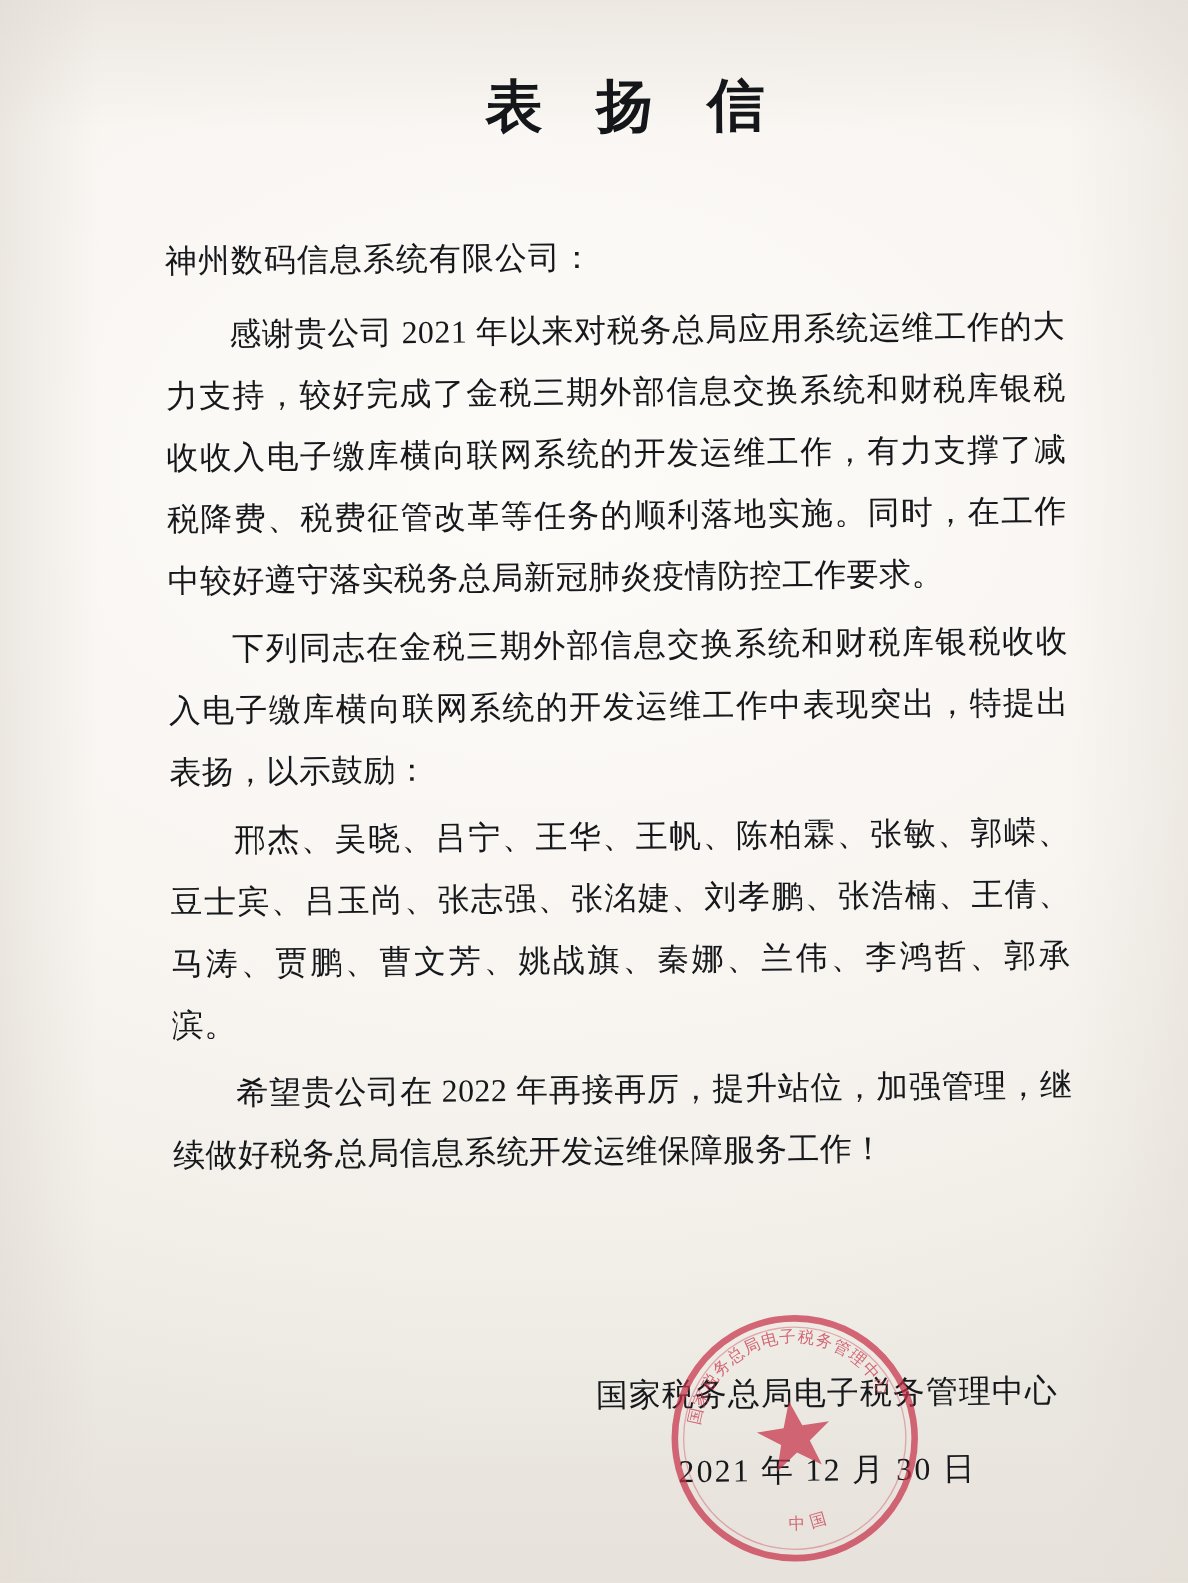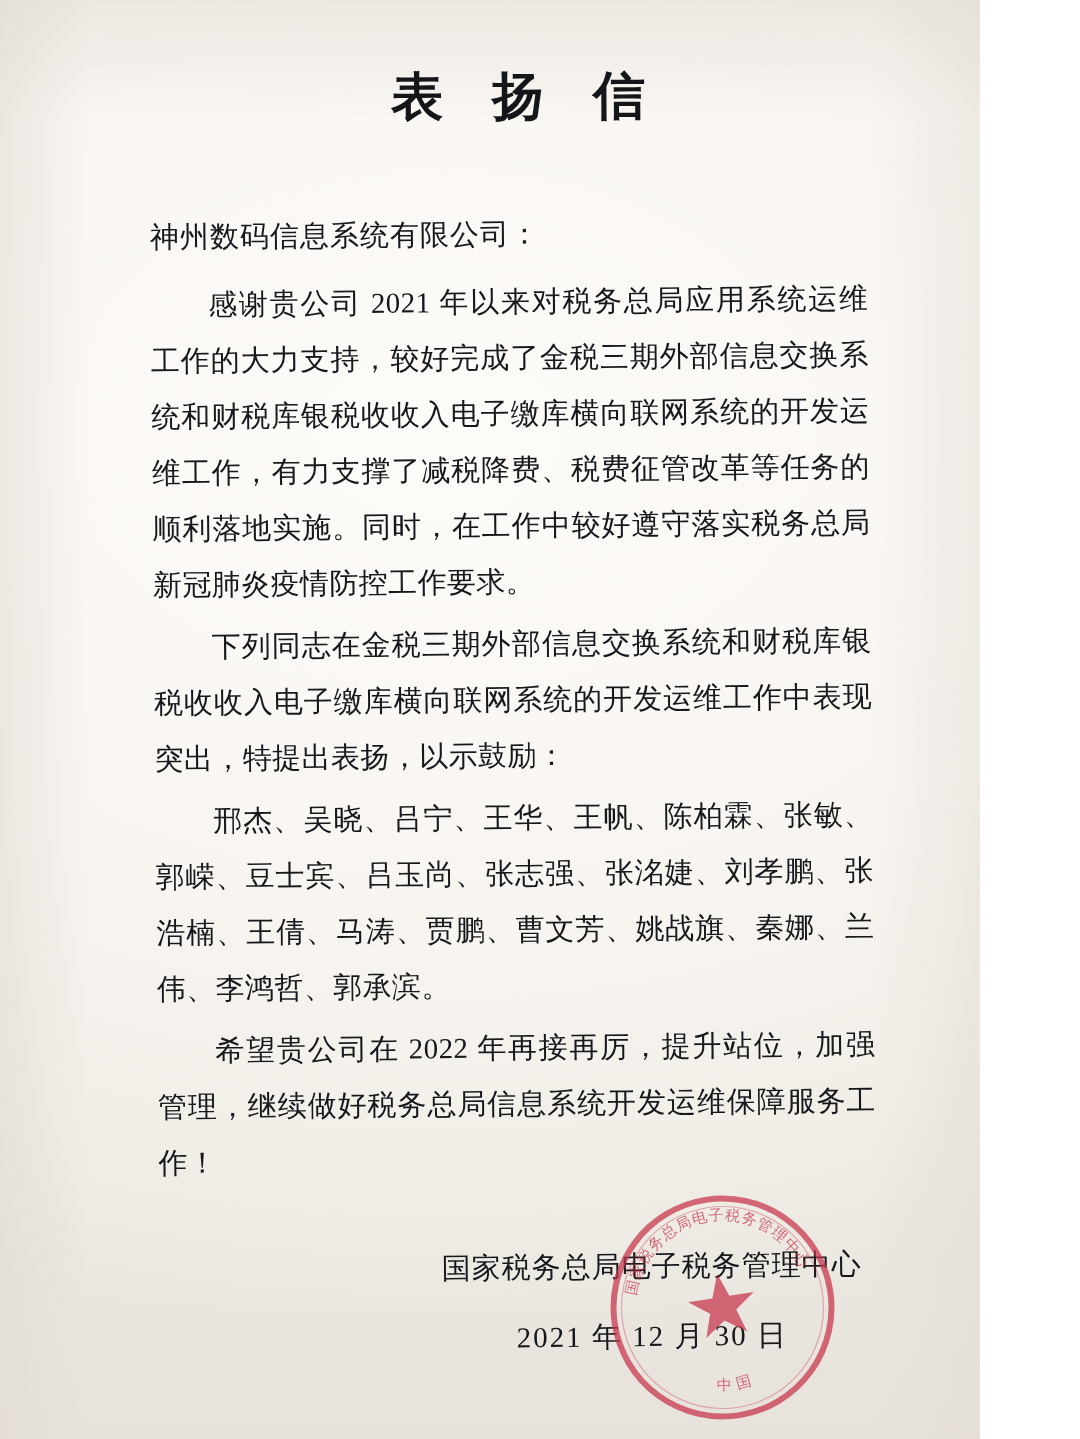--- a/index.html
+++ b/index.html
@@ -5,21 +5,21 @@
   html, body {
     margin: 0;
     padding: 0;
     background: #ffffff;
   }
   body {
     font-family: "Liberation Serif", "DejaVu Serif", serif;
   }
   .page {
     position: relative;
-    width: 980px;
+    width: 1080px;
     height: 1439px;
     overflow: hidden;
     background:
       radial-gradient(ellipse 1300px 900px at 45% 30%, #fdfbf8 0%, #f8f5f1 55%, #f2efe9 80%, #eae6e0 100%);
   }
   
   .paper-shade-top {
     position: absolute;
     left: 0; top: 0; width: 100%; height: 120px;
     background: linear-gradient(to bottom, rgba(226,220,212,0.55), rgba(255,255,255,0));

